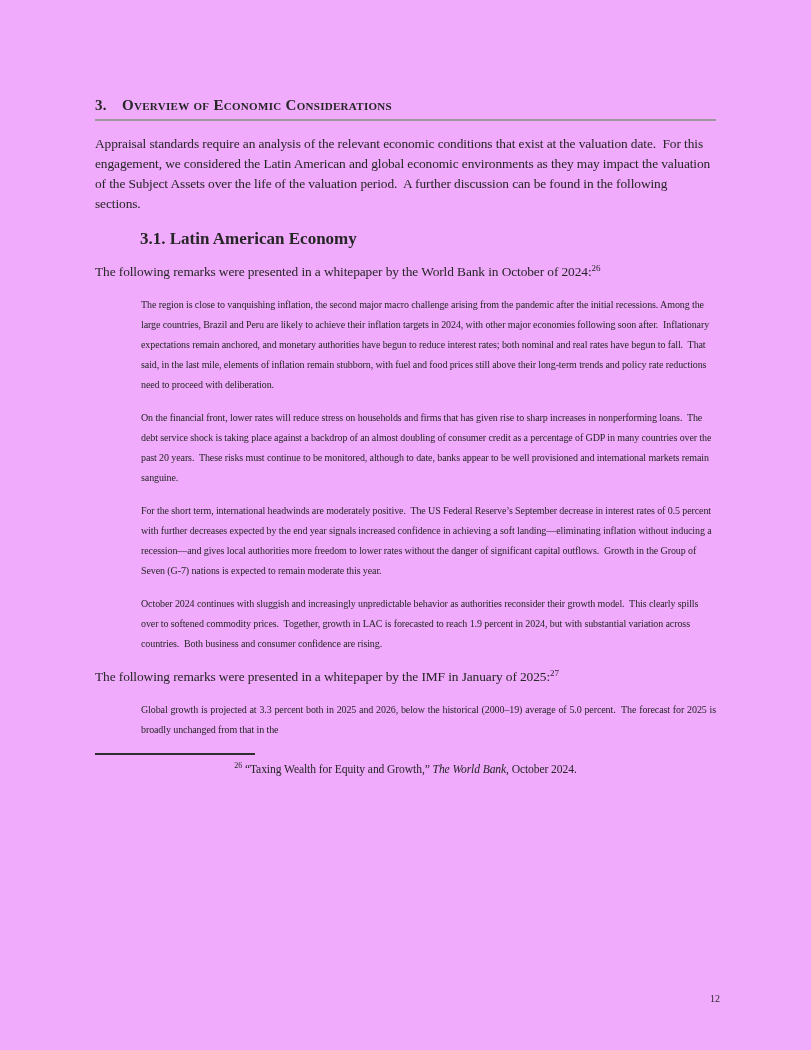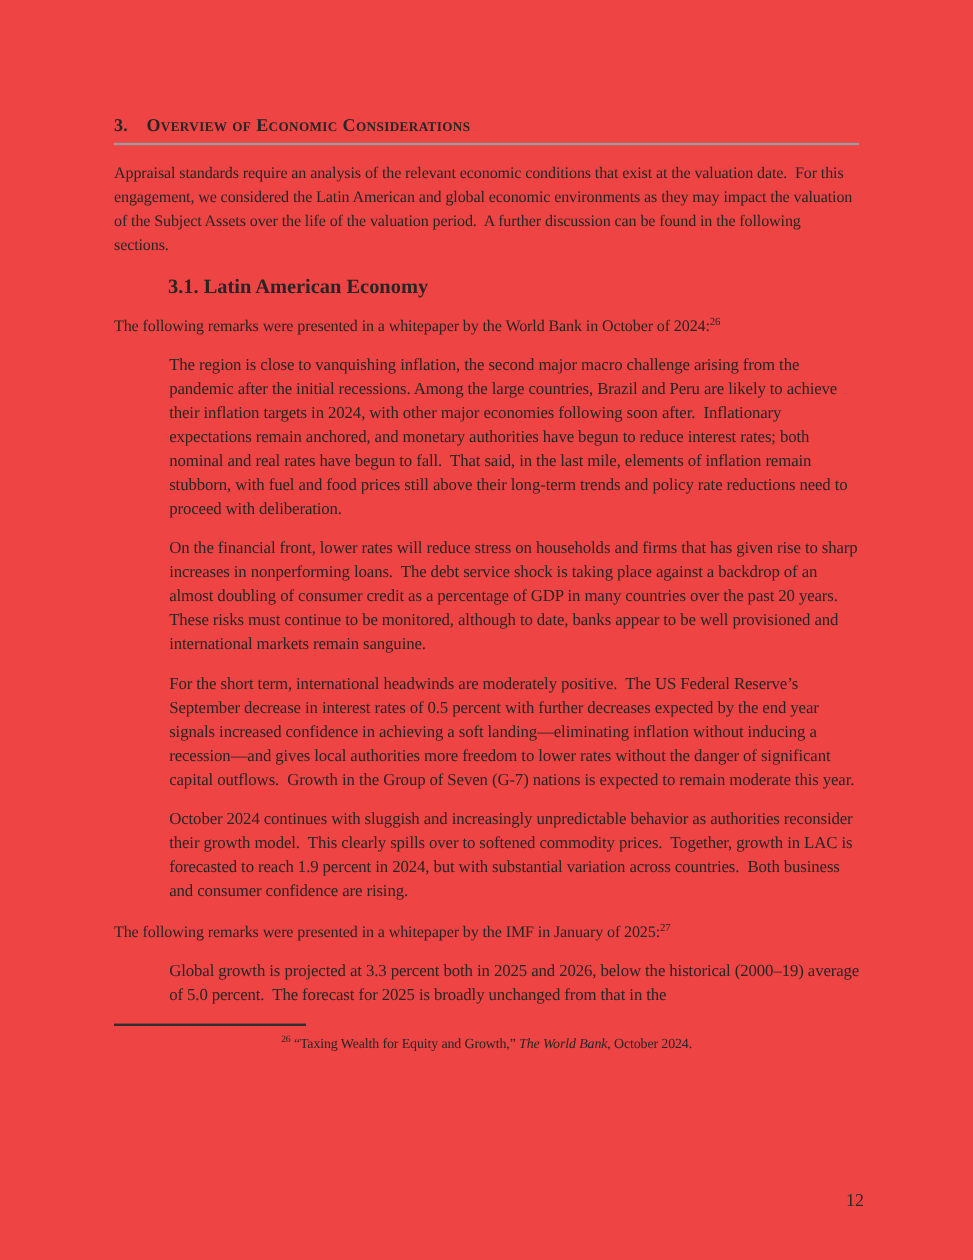--- a/index.html
+++ b/index.html
@@ -5,21 +5,21 @@
   html, body {
     margin: 0;
     padding: 0;
     background: #ffffff;
   }
   .page {
     position: relative;
     width: 811px;
     height: 1050px;
     margin: 0 auto;
-    background: #ef4444;
+    background: #f0abfc;
     box-sizing: border-box;
     padding: 97px 95px 0 95px;
     font-family: "Liberation Serif", "DejaVu Serif", serif;
     color: #262626;
     overflow: hidden;
   }
   .doc-heading {
     font-weight: bold;
     font-variant: small-caps;
     font-size: 15px;
@@ -44,21 +44,21 @@
   .lead {
     white-space: normal;
   }
   .subhead {
     font-size: 17px;
     font-weight: bold;
     margin: 15px 0 0 45px;
     line-height: 20px;
   }
   .quote {
-    font-size: 14px;
+    font-size: 10px;
     letter-spacing: -0.1px;
     line-height: 20px;
     margin: 13px 0 0 46px;
     white-space: pre-wrap;
     text-align: left;
   }
   .justify {
     text-align: justify;
   }
   sup.fnref {
@@ -89,21 +89,21 @@
   .fn i {
     font-style: italic;
   }
   .fn-url {
     word-break: break-all;
   }
   .page-number {
     position: absolute;
     top: 993px;
     right: 91px;
-    font-size: 15px;
+    font-size: 10px;
     color: #2a2a2a;
   }
 </style>
 </head>
 <body>
 
 <div class="page">
 
   <header class="doc-heading">
     <span class="h-num">3.</span><span class="h-title">Overview of Economic Considerations</span>

